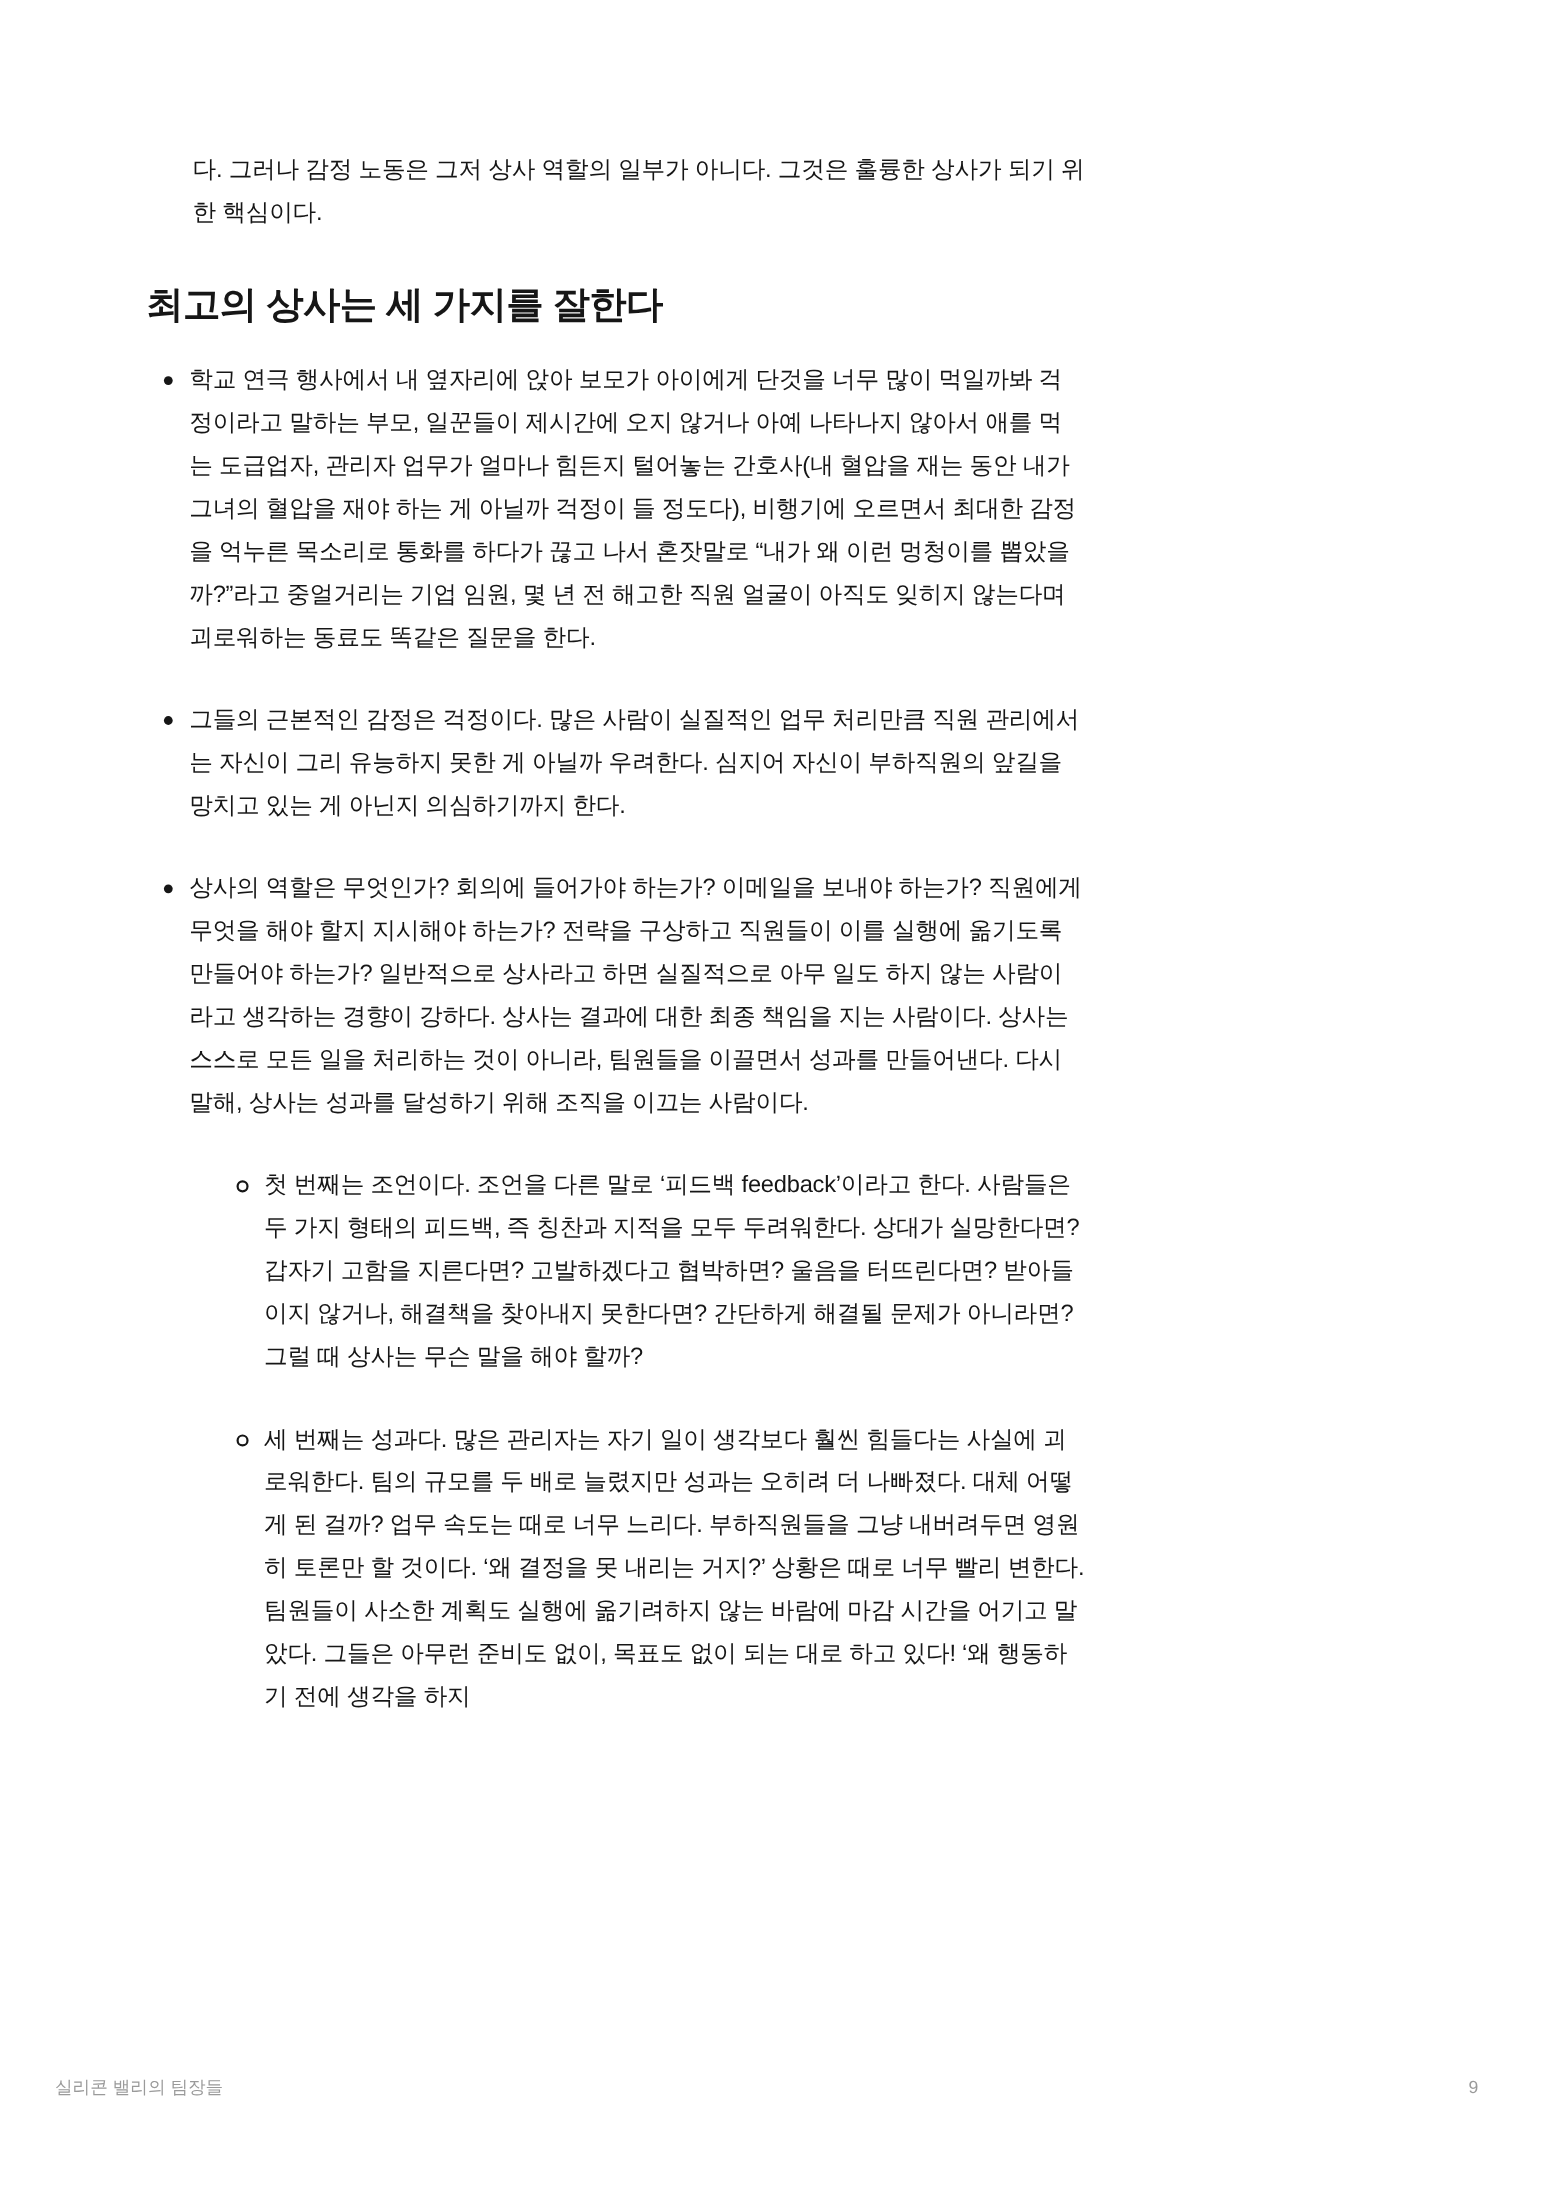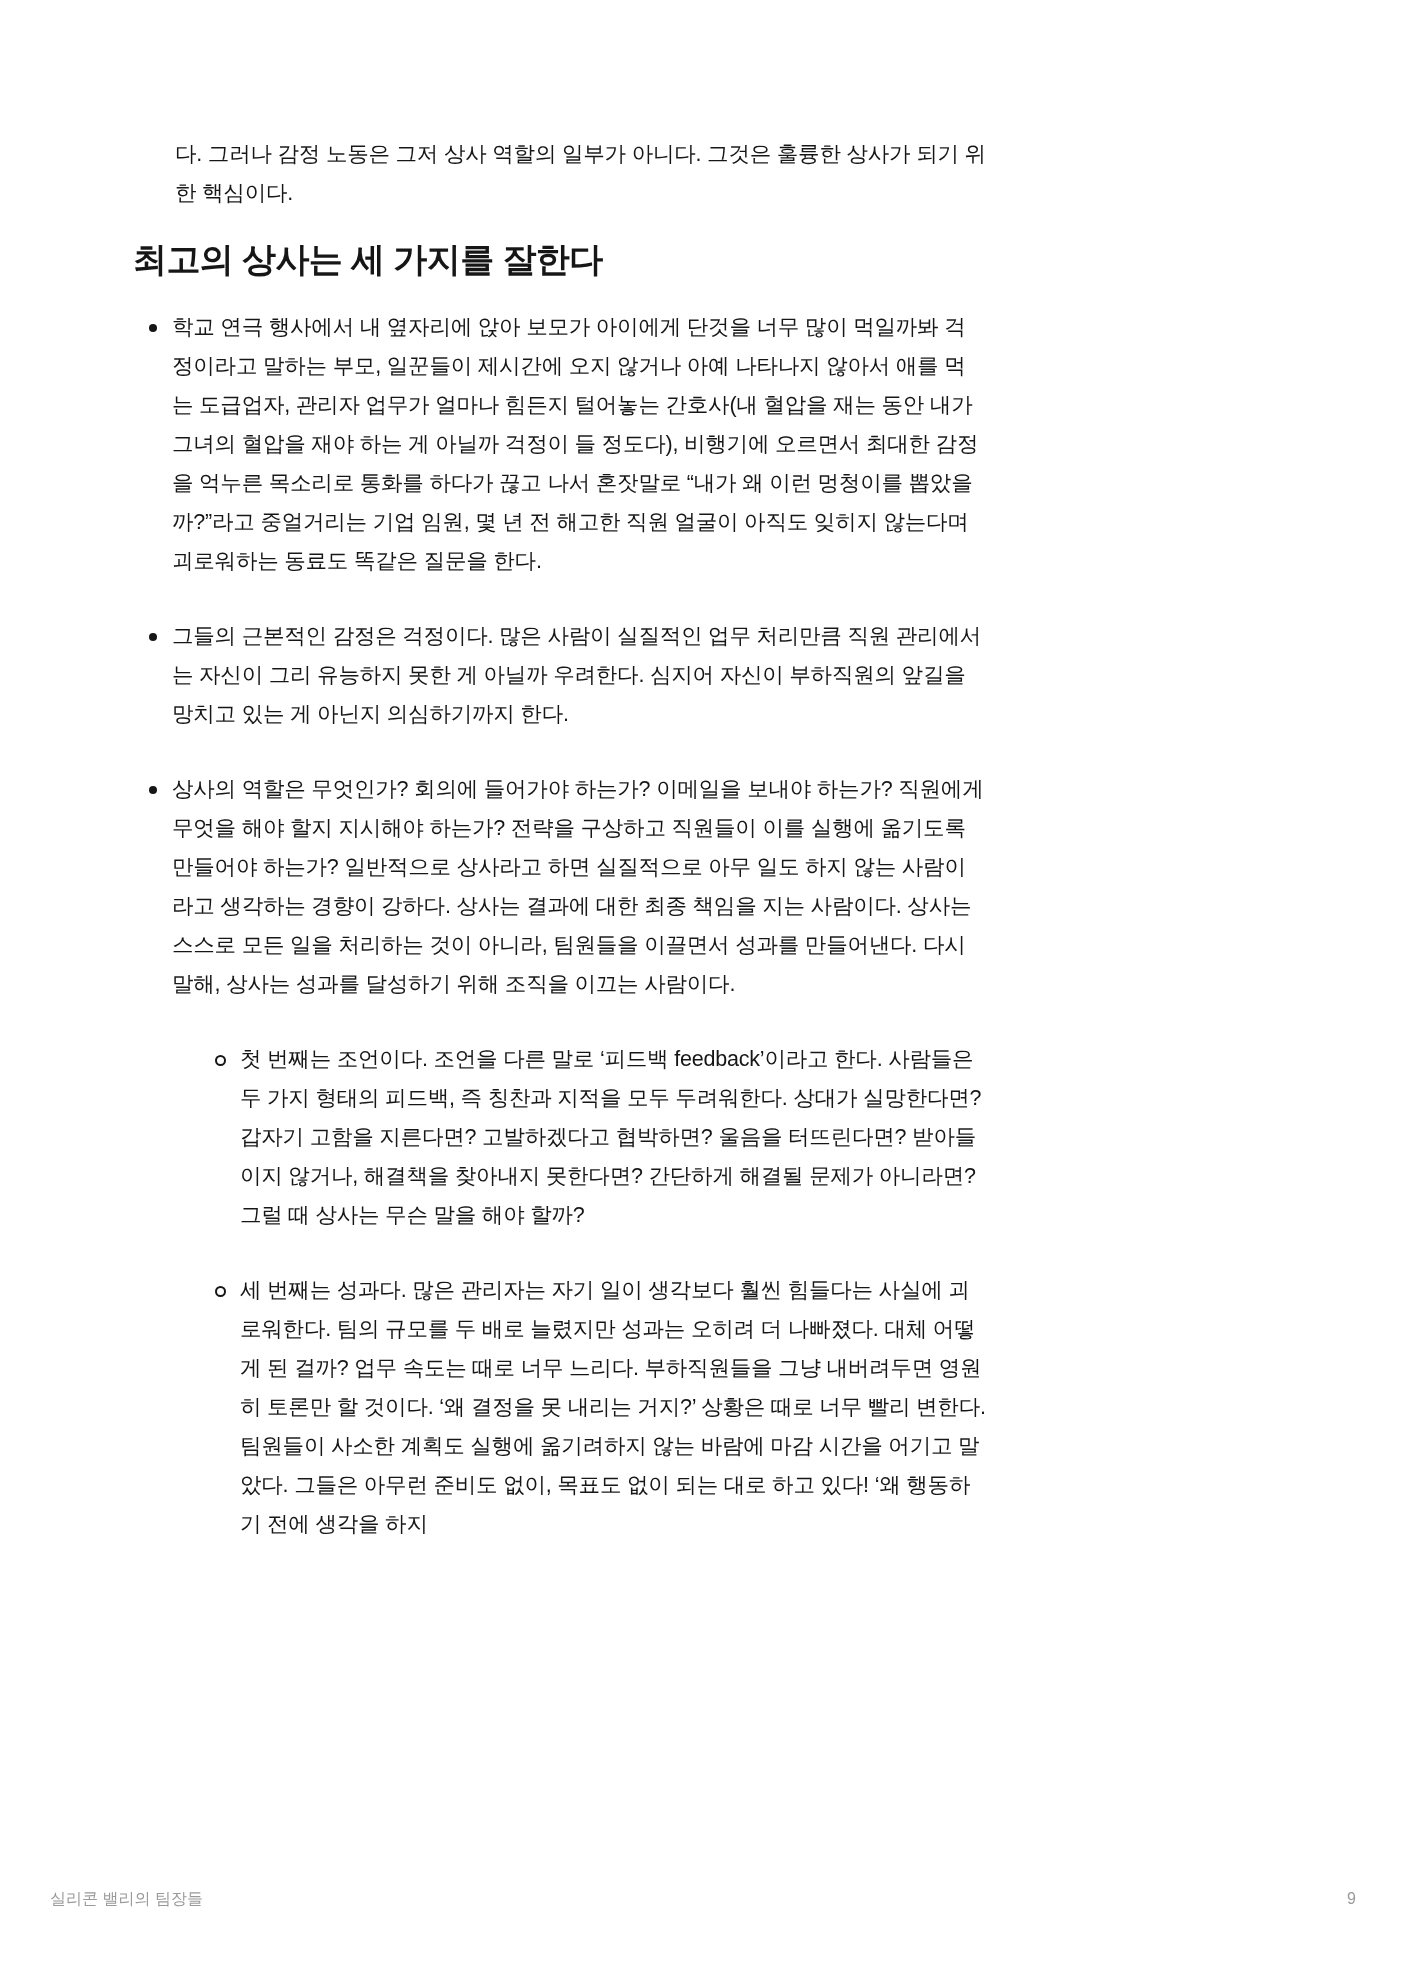--- a/index.html
+++ b/index.html
@@ -16,21 +16,21 @@
     left:133px; top:135px;
     width:853px;
   }
   .intro {
     margin:0 0 0 42px;
     font-size:21.5px;
     line-height:39px;
     letter-spacing:-0.2px;
   }
   .heading {
-    margin:26px 0 0 0;
+    margin:44px 0 0 0;
     font-size:34px;
     line-height:40px;
     font-weight:700;
     letter-spacing:-0.6px;
   }
   ul.l1 {
     list-style:none;
     margin:29px 0 0 0;
     padding:0;
   }
@@ -60,21 +60,21 @@
   .ring {
     width:7px; height:7px;
     border-radius:50%;
     border:2px solid #161616;
     background:transparent;
     margin-top:15px;
   }
   .li-text { flex:1; }
   .footer {
     position:absolute;
-    left:50px; right:48px; top:1889px;
+    left:50px; right:60px; top:1889px;
     display:flex;
     justify-content:space-between;
     align-items:baseline;
     color:#9a9a9a;
     font-size:16px;
     line-height:20px;
   }
 </style>
 </head>
 <body>

